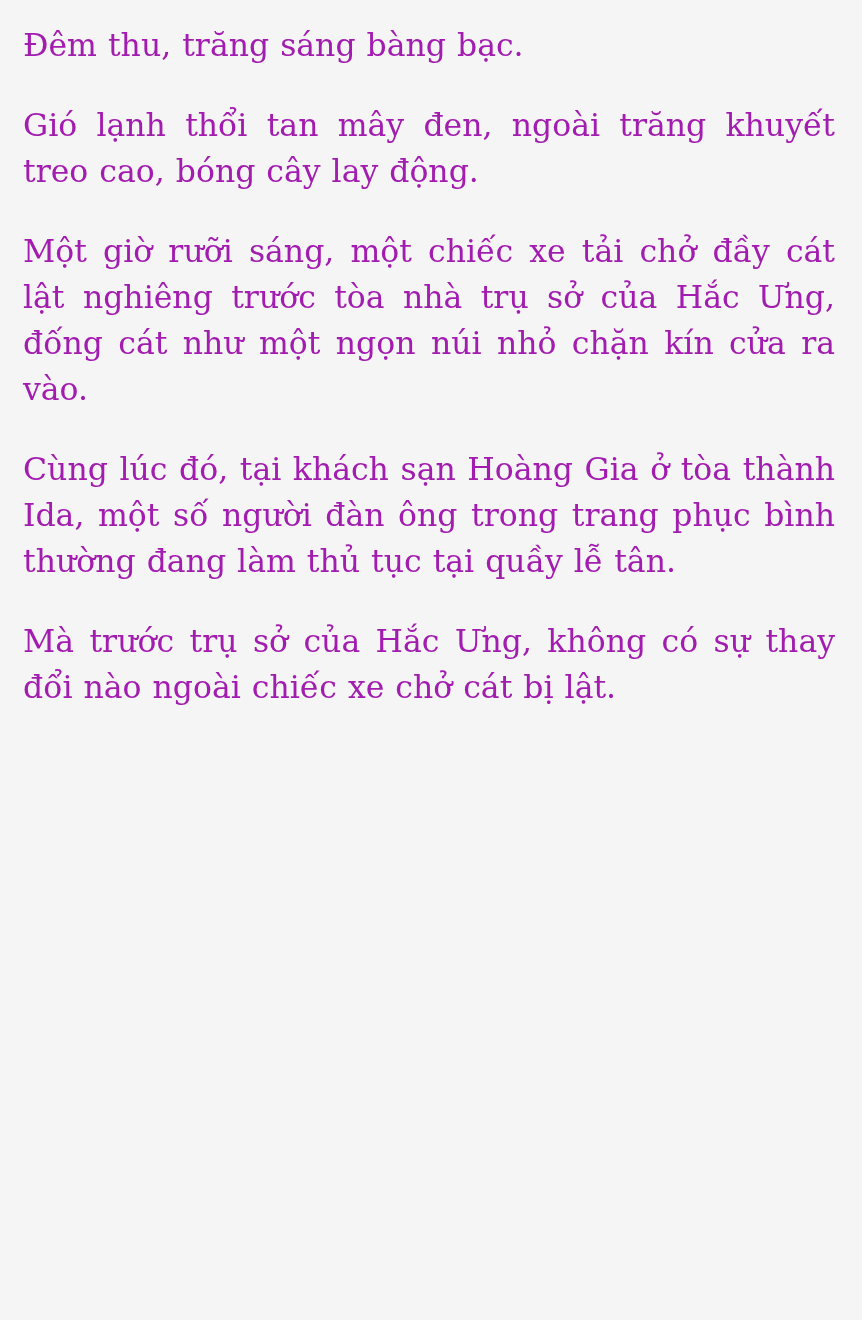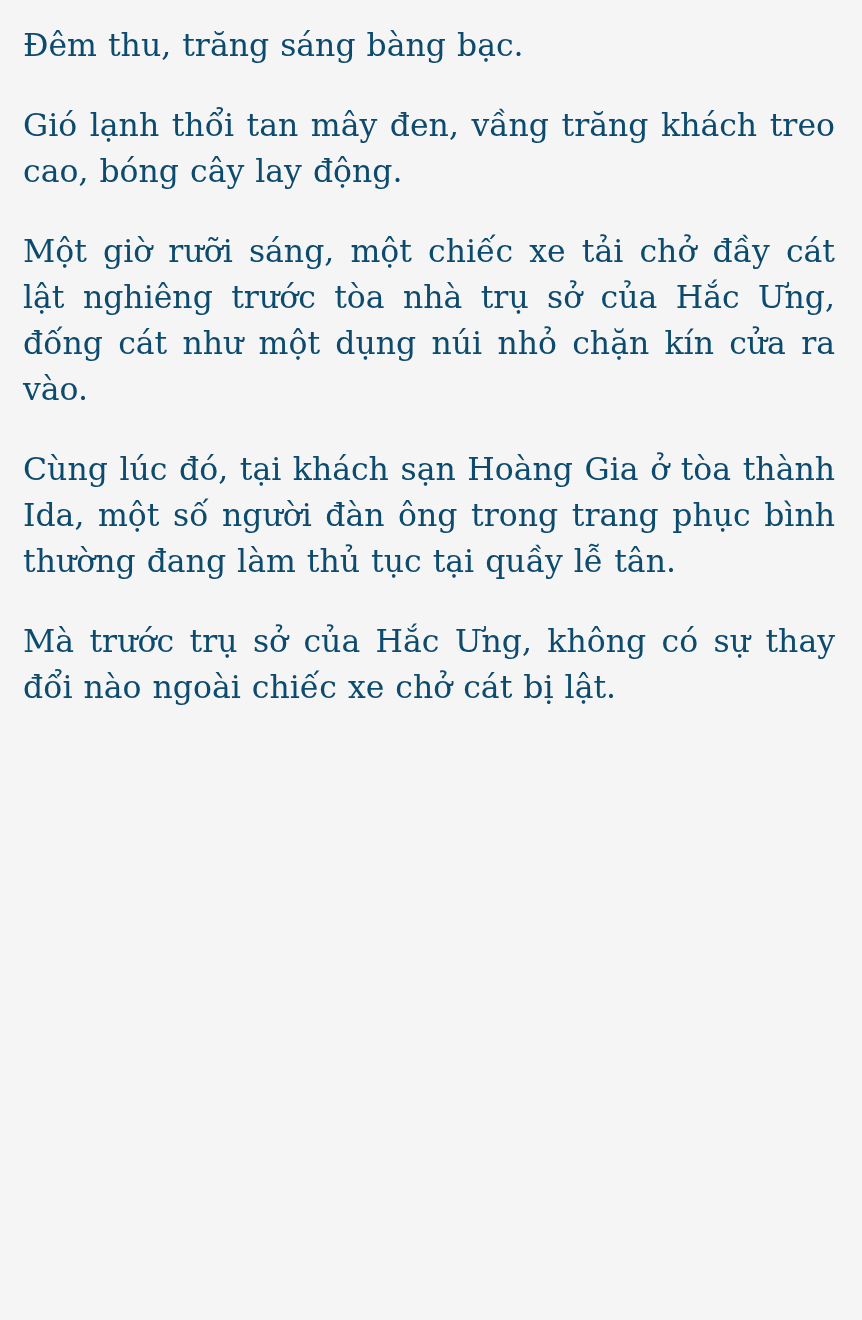--- a/index.html
+++ b/index.html
@@ -9,39 +9,39 @@
     background: #f5f5f5;
     overflow: hidden;
     font-family: "DejaVu Serif", "Liberation Serif", serif;
   }
   .page {
     padding: 22px 27px 0 23px;
   }
   .para {
     font-size: 31.5px;
     line-height: 46px;
-    color: #0c4a6e;
+    color: #a21caf;
     text-align: justify;
     text-justify: inter-word;
     margin: 0 0 34px 0;
     word-spacing: 1px;
   }
   .comment-badge {
     display: inline-block;
     vertical-align: -7px;
     margin-left: 7px;
   }
   .comment-badge text {
     font-family: "DejaVu Serif", "Liberation Serif", serif;
   }
 </style>
 </head>
 <body style="background: rgb(245, 245, 245);">
 
 <main class="page">
   <div id="paragraphs" style="color: rgb(34, 34, 34);">
       <p class="para">Đêm thu, trăng sáng bàng bạc.</p>
-      <p class="para">Gió lạnh thổi tan mây đen, vầng trăng khách treo cao, bóng cây lay động.</p>
-      <p class="para">Một giờ rưỡi sáng, một chiếc xe tải chở đầy cát lật nghiêng trước tòa nhà trụ sở của Hắc Ưng, đống cát như một dụng núi nhỏ chặn kín cửa ra vào.</p>
+      <p class="para">Gió lạnh thổi tan mây đen, ngoài trăng khuyết treo cao, bóng cây lay động.</p>
+      <p class="para">Một giờ rưỡi sáng, một chiếc xe tải chở đầy cát lật nghiêng trước tòa nhà trụ sở của Hắc Ưng, đống cát như một ngọn núi nhỏ chặn kín cửa ra vào.</p>
       <p class="para">Cùng lúc đó, tại khách sạn Hoàng Gia ở tòa thành Ida, một số người đàn ông trong trang phục bình thường đang làm thủ tục tại quầy lễ tân.</p>
       <p class="para">Mà trước trụ sở của Hắc Ưng, không có sự thay đổi nào ngoài chiếc xe chở cát bị lật.</p>
     </div>
 </main>
 
 </body></html>

